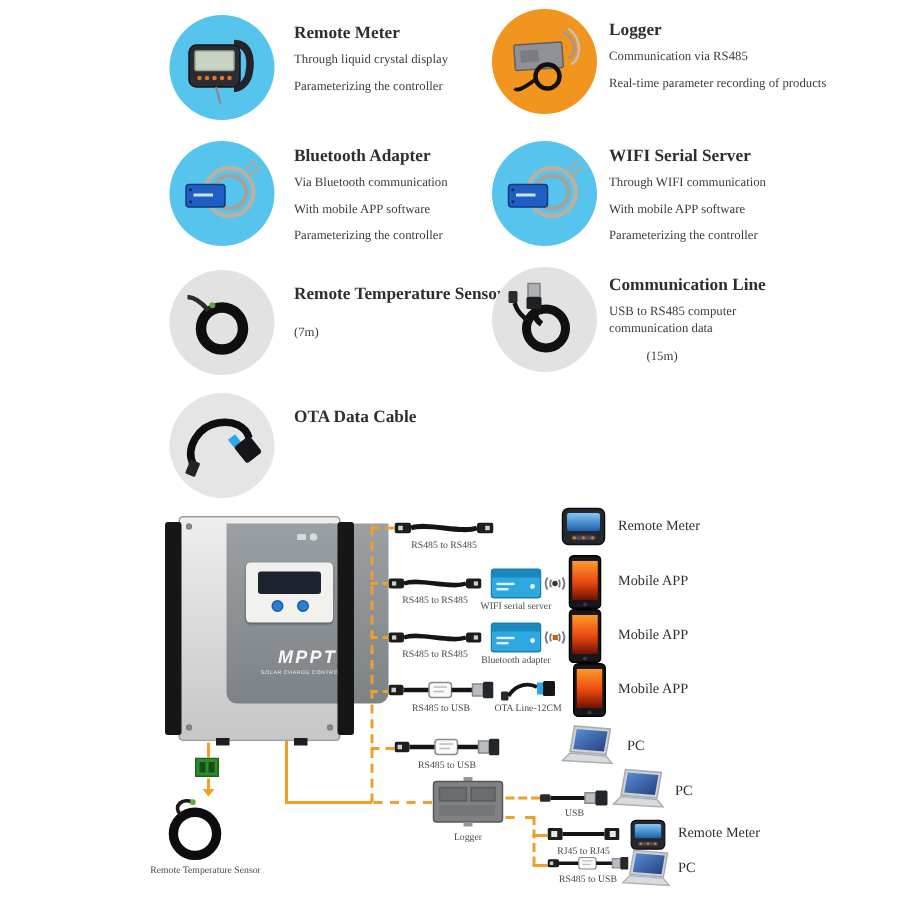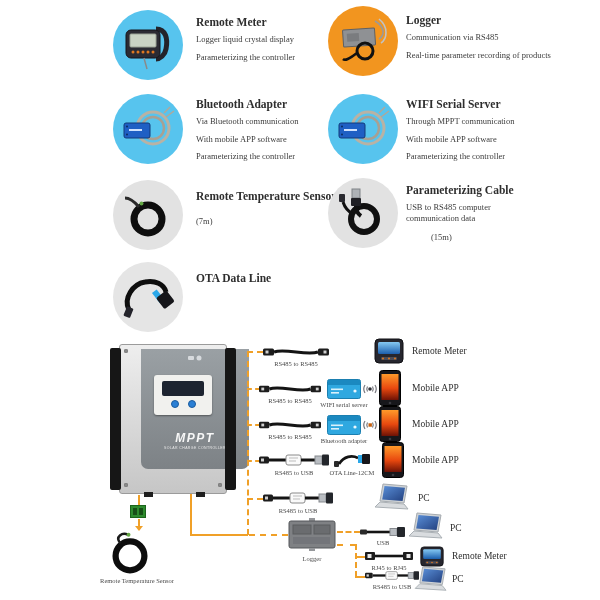--- a/index.html
+++ b/index.html
@@ -21,21 +21,21 @@
               border-right:4px solid transparent;border-top:5px solid #F0A028;}
   
   .dlabel{position:absolute;font-size:6.5px;color:#4a4a4a;text-align:center;line-height:1;}
   .rlabel{position:absolute;font-size:9.5px;color:#2e2e2e;}
   
   .controller{position:absolute;left:110px;top:344px;width:126px;height:150px;}
   .rail{position:absolute;top:4px;width:11px;height:142px;background:#161616;border-radius:2px;}
   .ctl-body{position:absolute;left:9px;top:0;width:108px;height:150px;
             background:linear-gradient(180deg,#eeeeee,#c6c6c6);
             border:1px solid #9b9b9b;border-radius:3px;box-sizing:border-box;}
-  .ctl-panel{position:absolute;left:21px;top:4px;width:108px;height:120px;
+  .ctl-panel{position:absolute;left:31px;top:4px;width:108px;height:120px;
              background:linear-gradient(180deg,#9aa0a4,#7d8286);
              border-radius:0 0 7px 7px;}
   .ctl-display{position:absolute;left:13px;top:26px;width:58px;height:40px;
                background:#f1f1ee;border-radius:3px;box-shadow:0 1px 2px rgba(0,0,0,.4);}
   .ctl-lcd{width:42px;height:15px;background:#1d2430;border-radius:2px;margin:6px auto 4px auto;}
   .ctl-btns{display:flex;justify-content:space-around;padding:0 12px;}
   .ctl-btn{width:6px;height:6px;border-radius:50%;background:#2a7fd4;border:1px solid #1b5c9e;}
   .ctl-brand{position:absolute;left:0;bottom:24px;width:100%;text-align:center;
              color:#f7f7f7;font-style:italic;font-weight:bold;font-size:12px;
              letter-spacing:1.5px;font-family:"Liberation Sans",sans-serif;}
@@ -79,21 +79,21 @@
           <circle cx="18" cy="35" r="1.5"></circle>
           <circle cx="23" cy="35" r="1.5"></circle>
           <circle cx="28" cy="35" r="1.5"></circle>
           <circle cx="33" cy="35" r="1.5"></circle>
         </g>
       <path d="M24 41 L27 52" stroke="#8a8a8a" stroke-width="1.5" fill="none"></path>
     </svg>
   </div>
   <div class="acc-text" style="left:196px;top:16px;width:160px;">
     <div class="acc-title">Remote Meter</div>
-    <div class="acc-line">Logger liquid crystal display</div>
+    <div class="acc-line">Through liquid crystal display</div>
     <div class="acc-line">Parameterizing the controller</div>
   </div>
 
   <div class="circle" style="left:328px;top:6px;background:#F2951F;">
     <svg width="56" height="56" viewBox="0 0 56 56">
       <path d="M40 8 C50 14 50 22 44 26" stroke="#9a9a9a" stroke-width="1.6" fill="none"></path>
       <path d="M44 6 C54 14 52 26 46 30" stroke="#c2c2c2" stroke-width="1.6" fill="none"></path>
       <rect x="8" y="16" width="32" height="17" rx="1" fill="#8f9194" stroke="#5f6164" transform="rotate(-4 24 24)"></rect>
       <rect x="12" y="20" width="12" height="8" fill="#7a7c7f" transform="rotate(-4 24 24)"></rect>
       <circle cx="30" cy="38" r="8" fill="none" stroke="#111" stroke-width="3"></circle>
@@ -130,21 +130,21 @@
       <circle cx="33" cy="27" r="11" fill="none" stroke="#a8a093" stroke-width="2.5"></circle>
       <path d="M44 12 L50 6 M46 16 L54 10" stroke="#b0a89a" stroke-width="1.5"></path>
       <rect x="4" y="22" width="26" height="15" rx="2" fill="#1f5fc4" stroke="#123a7a"></rect>
       <rect x="9" y="28" width="13" height="2" fill="#cfe2ff"></rect>
       <circle cx="7" cy="25.5" r="1" fill="#0c2c5e"></circle>
         <circle cx="7" cy="33.5" r="1" fill="#0c2c5e"></circle>
     </svg>
   </div>
   <div class="acc-text" style="left:406px;top:98px;width:170px;">
     <div class="acc-title">WIFI Serial Server</div>
-    <div class="acc-line">Through MPPT communication</div>
+    <div class="acc-line">Through WIFI communication</div>
     <div class="acc-line">With mobile APP software</div>
     <div class="acc-line">Parameterizing the controller</div>
   </div>
 
   <div class="circle" style="left:113px;top:180px;background:#E2E2E2;">
     <svg width="56" height="56" viewBox="0 0 56 56">
       <circle cx="28" cy="32" r="14" fill="none" stroke="#0e0e0e" stroke-width="7"></circle>
       <path d="M19 20 C13 13 9 11 5 11" stroke="#2a2a2a" stroke-width="3" fill="none"></path>
       <circle cx="21.5" cy="16.5" r="2" fill="#63a744"></circle>
     </svg>
@@ -158,35 +158,35 @@
     <svg width="56" height="56" viewBox="0 0 56 56">
       <circle cx="29" cy="34" r="13" fill="none" stroke="#101010" stroke-width="6"></circle>
       <rect x="17" y="4" width="8" height="9" fill="#aeb2b6" stroke="#7e8286"></rect>
       <rect x="16" y="13" width="10" height="8" rx="1" fill="#1f1f24"></rect>
       <path d="M21 21 C21 26 23 29 26 31" stroke="#101010" stroke-width="4" fill="none"></path>
       <rect x="4" y="9" width="6" height="8" rx="1" fill="#2a2a30"></rect>
       <path d="M8 17 C10 23 14 27 18 29" stroke="#101010" stroke-width="3" fill="none"></path>
     </svg>
   </div>
   <div class="acc-text" style="left:406px;top:184px;width:140px;">
-    <div class="acc-title">Parameterizing Cable</div>
+    <div class="acc-title">Communication Line</div>
     <div class="acc-line" style="width:118px;">USB to RS485 computer communication data</div>
     <div class="acc-line" style="margin-top:9px;padding-left:25px;">(15m)</div>
   </div>
 
   <div class="circle" style="left:113px;top:262px;background:#E5E5E5;">
     <svg width="56" height="56" viewBox="0 0 56 56">
       <path d="M9 41 C3 29 13 15 25 13 C35 11 44 15 46 23" stroke="#0e0e0e" stroke-width="5" fill="none"></path>
       <rect x="35" y="21" width="6" height="13" fill="#2aa7e8" transform="rotate(-38 38 27)"></rect>
       <rect x="39" y="24" width="13" height="14" rx="2" fill="#16161a" transform="rotate(-38 45 31)"></rect>
       <rect x="5" y="38" width="7" height="10" rx="1" fill="#23232a" transform="rotate(22 8 43)"></rect>
     </svg>
   </div>
   <div class="acc-text" style="left:196px;top:272px;width:170px;">
-    <div class="acc-title">OTA Data Line</div>
+    <div class="acc-title">OTA Data Cable</div>
   </div>
 
   <div class="controller">
     <div class="ctl-body">
       <div class="screw" style="left:4px;top:4px;"></div>
       <div class="screw" style="right:4px;top:4px;"></div>
       <div class="screw" style="left:4px;bottom:6px;"></div>
       <div class="screw" style="right:4px;bottom:6px;"></div>
       <div class="ctl-panel">
         <svg width="16" height="8" style="margin:5px auto 0 auto;">

